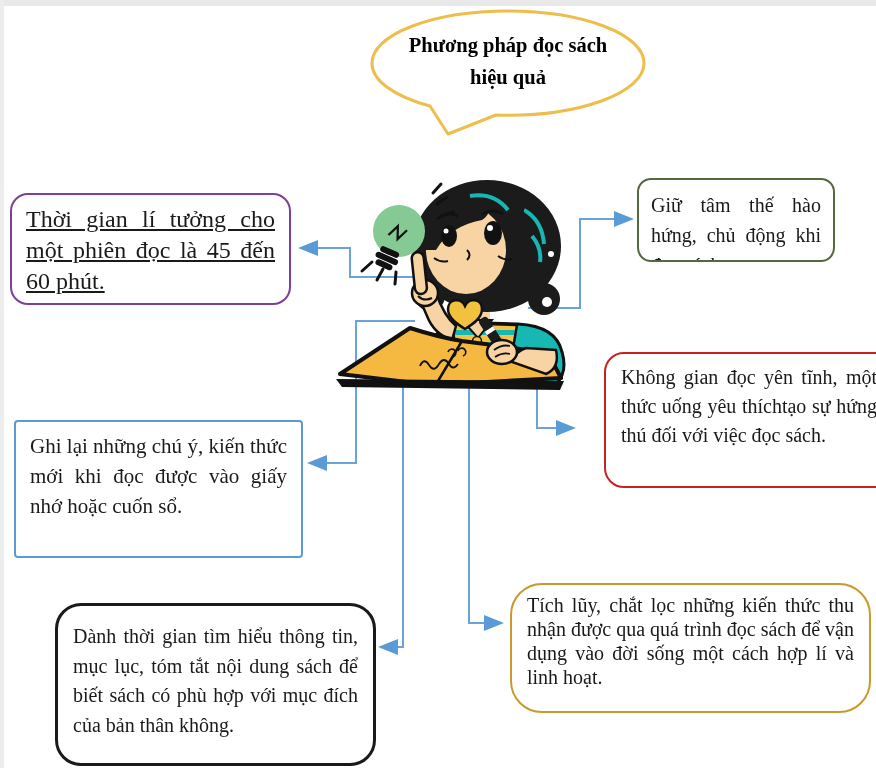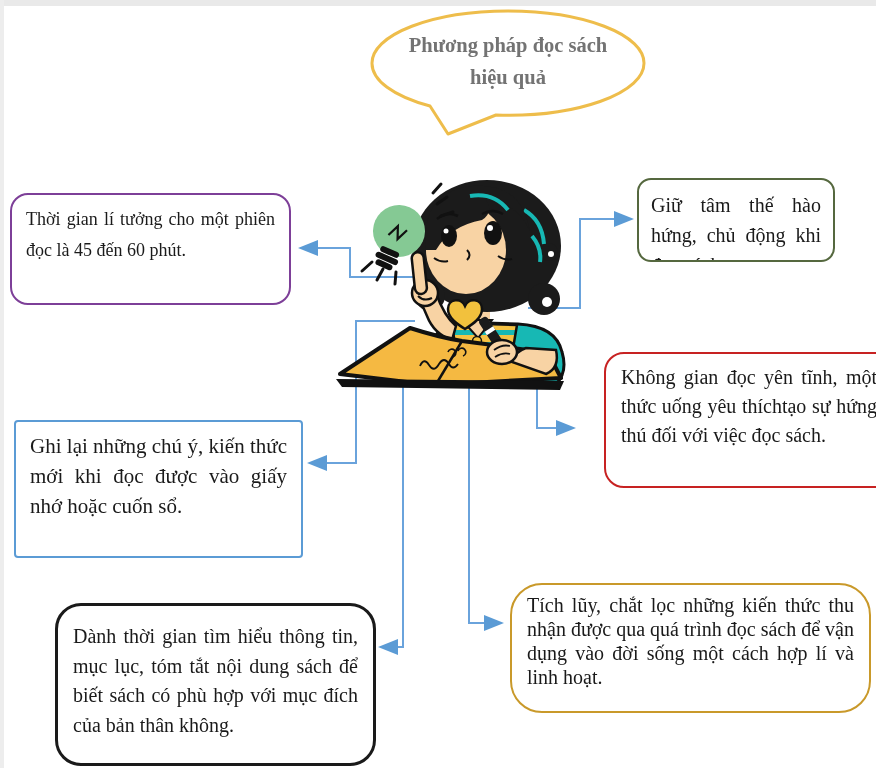--- a/index.html
+++ b/index.html
@@ -4,23 +4,23 @@
 <style>
   html,body{margin:0;padding:0;}
   body{width:876px;height:768px;position:relative;background:#ffffff;overflow:hidden;
        font-family:"Liberation Serif",serif;}
   .edge-top{position:absolute;left:0;top:0;width:876px;height:6px;background:#e9e9e9;}
   .edge-left{position:absolute;left:0;top:0;width:4px;height:768px;background:#ededed;}
   #canvas{position:absolute;left:0;top:0;}
   .node{position:absolute;background:#fff;color:#1a1a1a;box-sizing:border-box;
         text-align:justify;text-align-last:left;overflow:hidden;}
   .bubble-text{position:absolute;left:400px;top:30px;width:216px;height:70px;
-        text-align:center;text-align-last:center;font-weight:bold;font-size:20.5px;line-height:1.55;color:#737373;}
+        text-align:center;text-align-last:center;font-weight:bold;font-size:20.5px;line-height:1.55;color:#000000;}
   #node-reading-time{left:10px;top:193px;width:281px;height:112px;border:2.6px solid #7d3f98;
-        border-radius:18px;padding:9px 14px;font-size:18px;line-height:31px;}
+        border-radius:18px;padding:9px 14px;font-size:24px;line-height:31px;text-decoration:underline;}
   #node-attitude{left:637px;top:178px;width:198px;height:84px;border:2.4px solid #55683f;
         border-radius:14px;padding:10px 12px;font-size:20px;line-height:30px;}
   #node-space{left:580px;top:352px;width:290px;height:136px;border:2.6px solid #c72222;
         border-radius:20px;padding:9px 15px;font-size:20px;line-height:29px;margin-left:24px;}
   #node-notes{left:14px;top:420px;width:289px;height:138px;border:2.6px solid #5b9bd5;
         border-radius:4px;padding:9px 14px;font-size:21px;line-height:30px;}
   #node-research{left:55px;top:603px;width:321px;height:163px;border:3px solid #1a1a1a;
         border-radius:26px;padding:16px 15px;font-size:20px;line-height:29.5px;}
   #node-apply{left:510px;top:583px;width:361px;height:130px;border:2.6px solid #c9992a;
         border-radius:32px;padding:8px 15px;font-size:20px;line-height:24px;}

